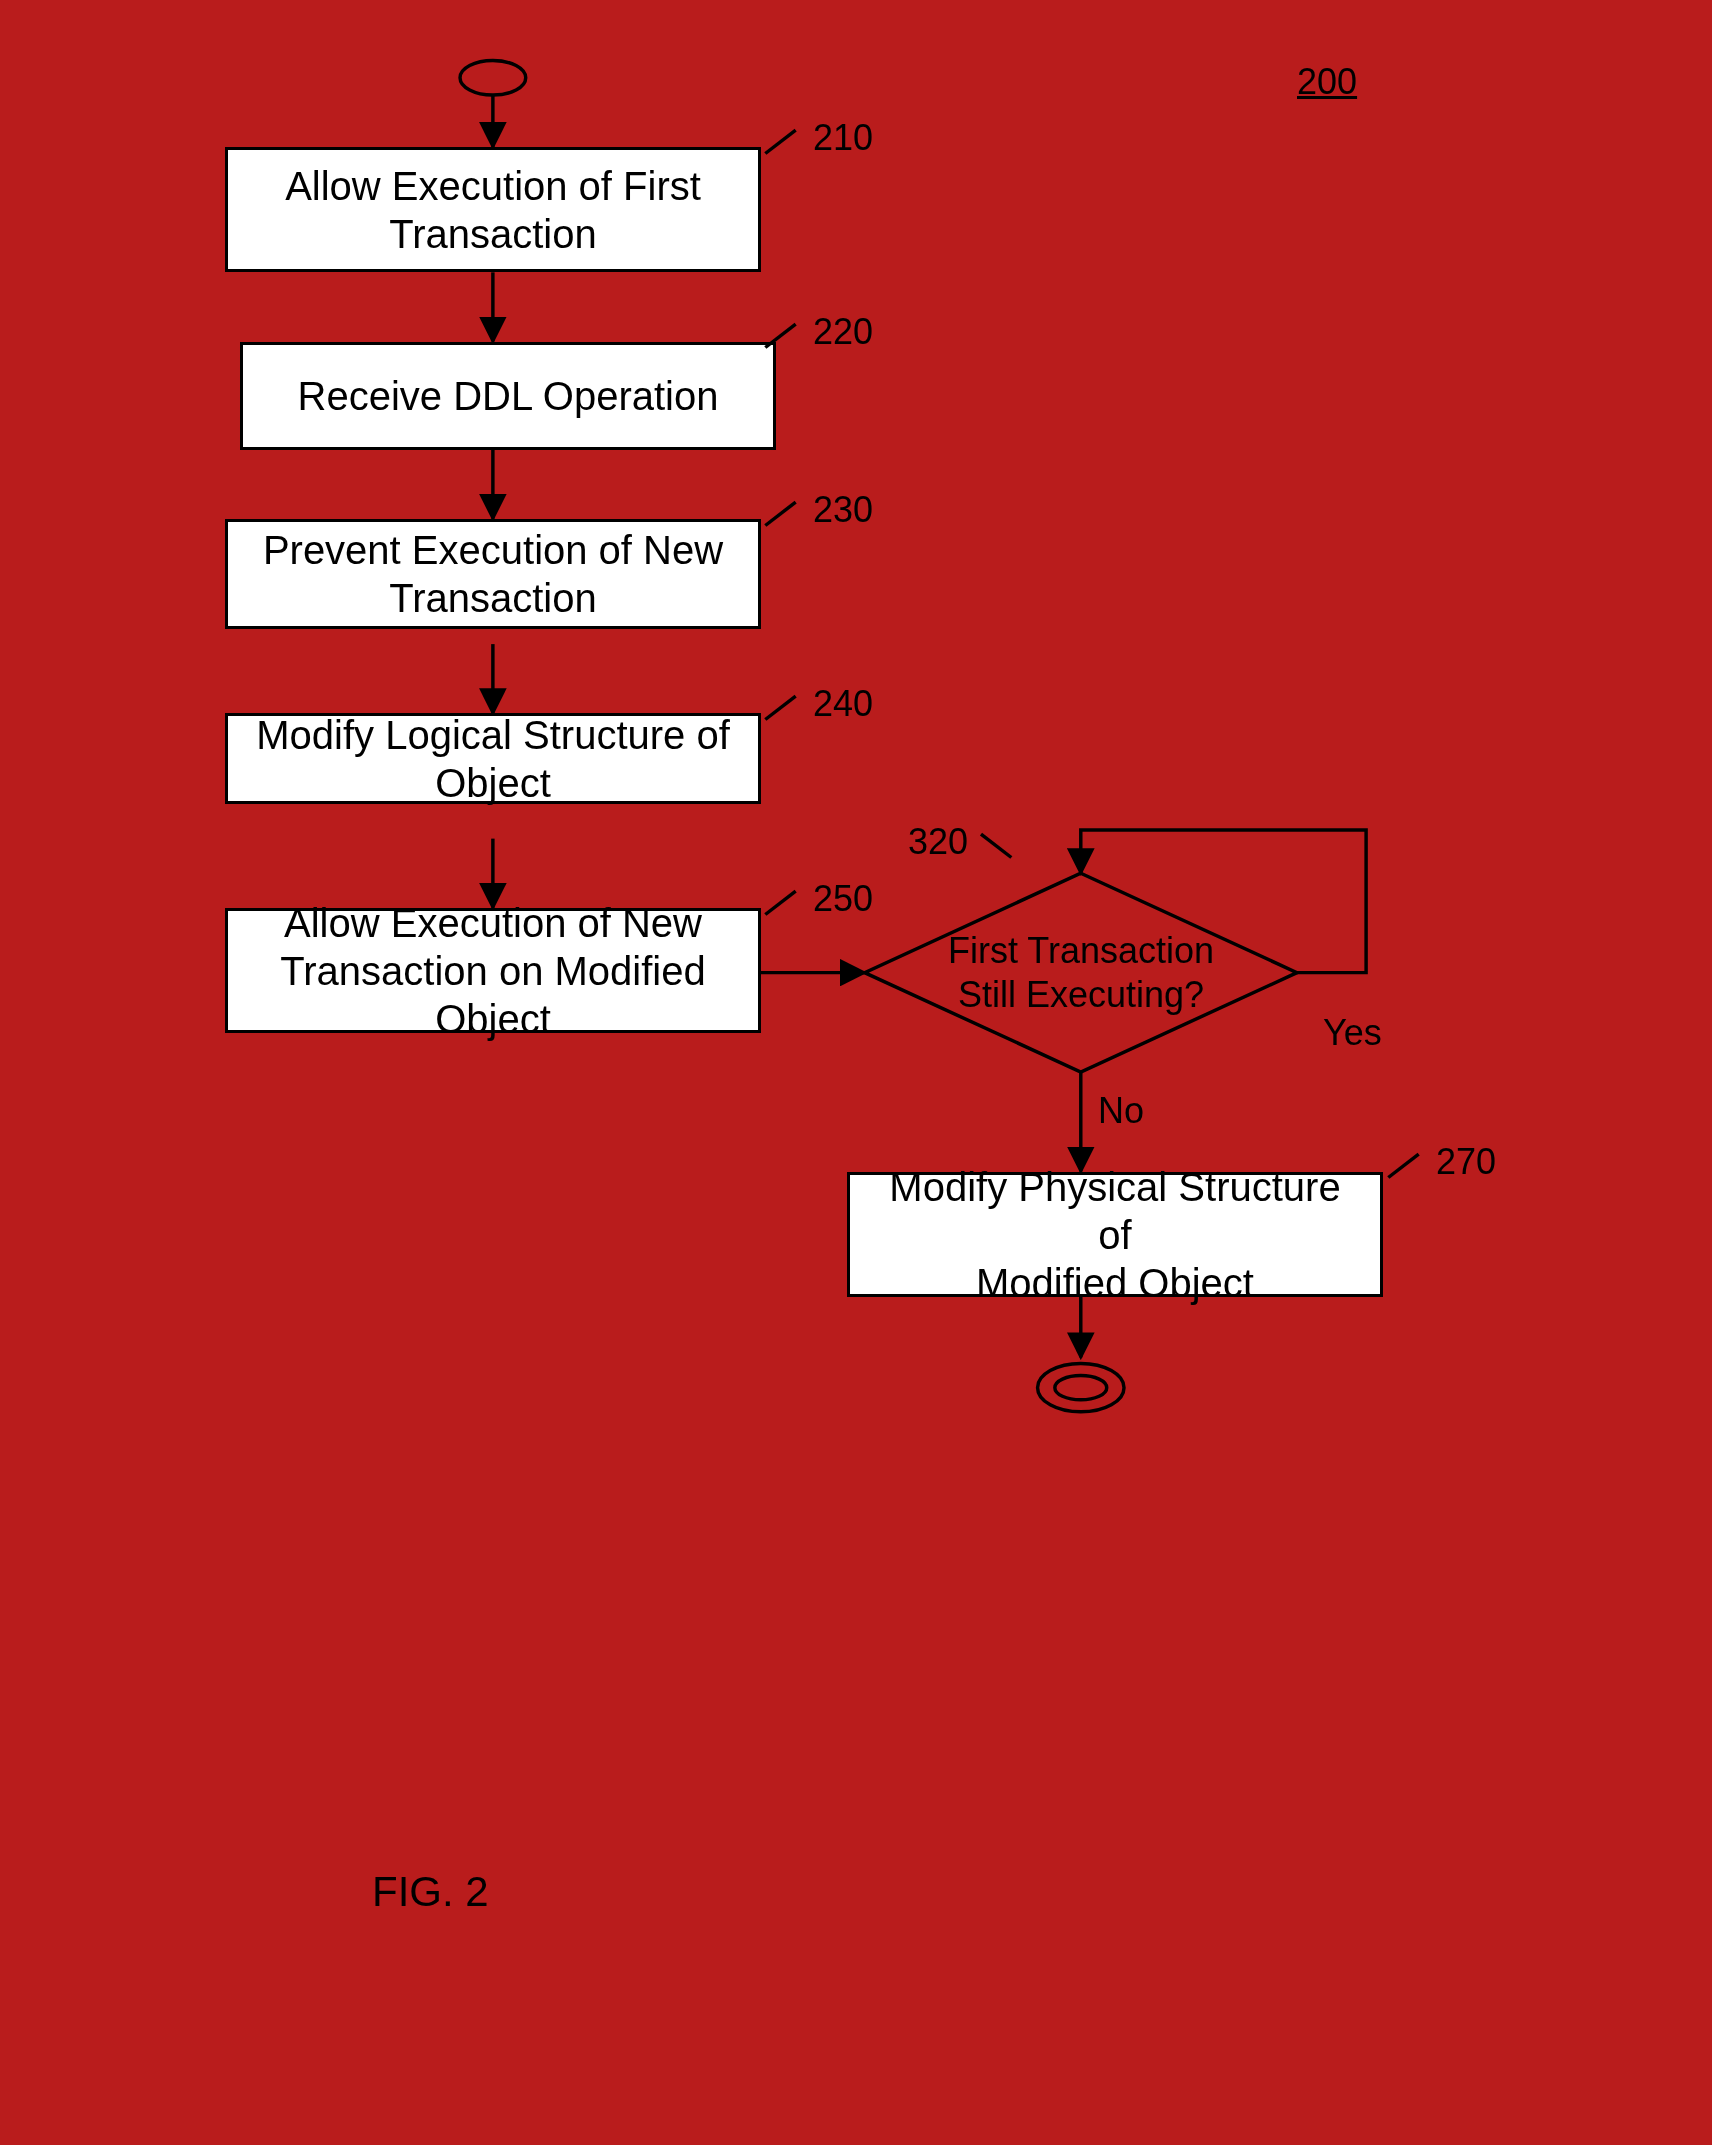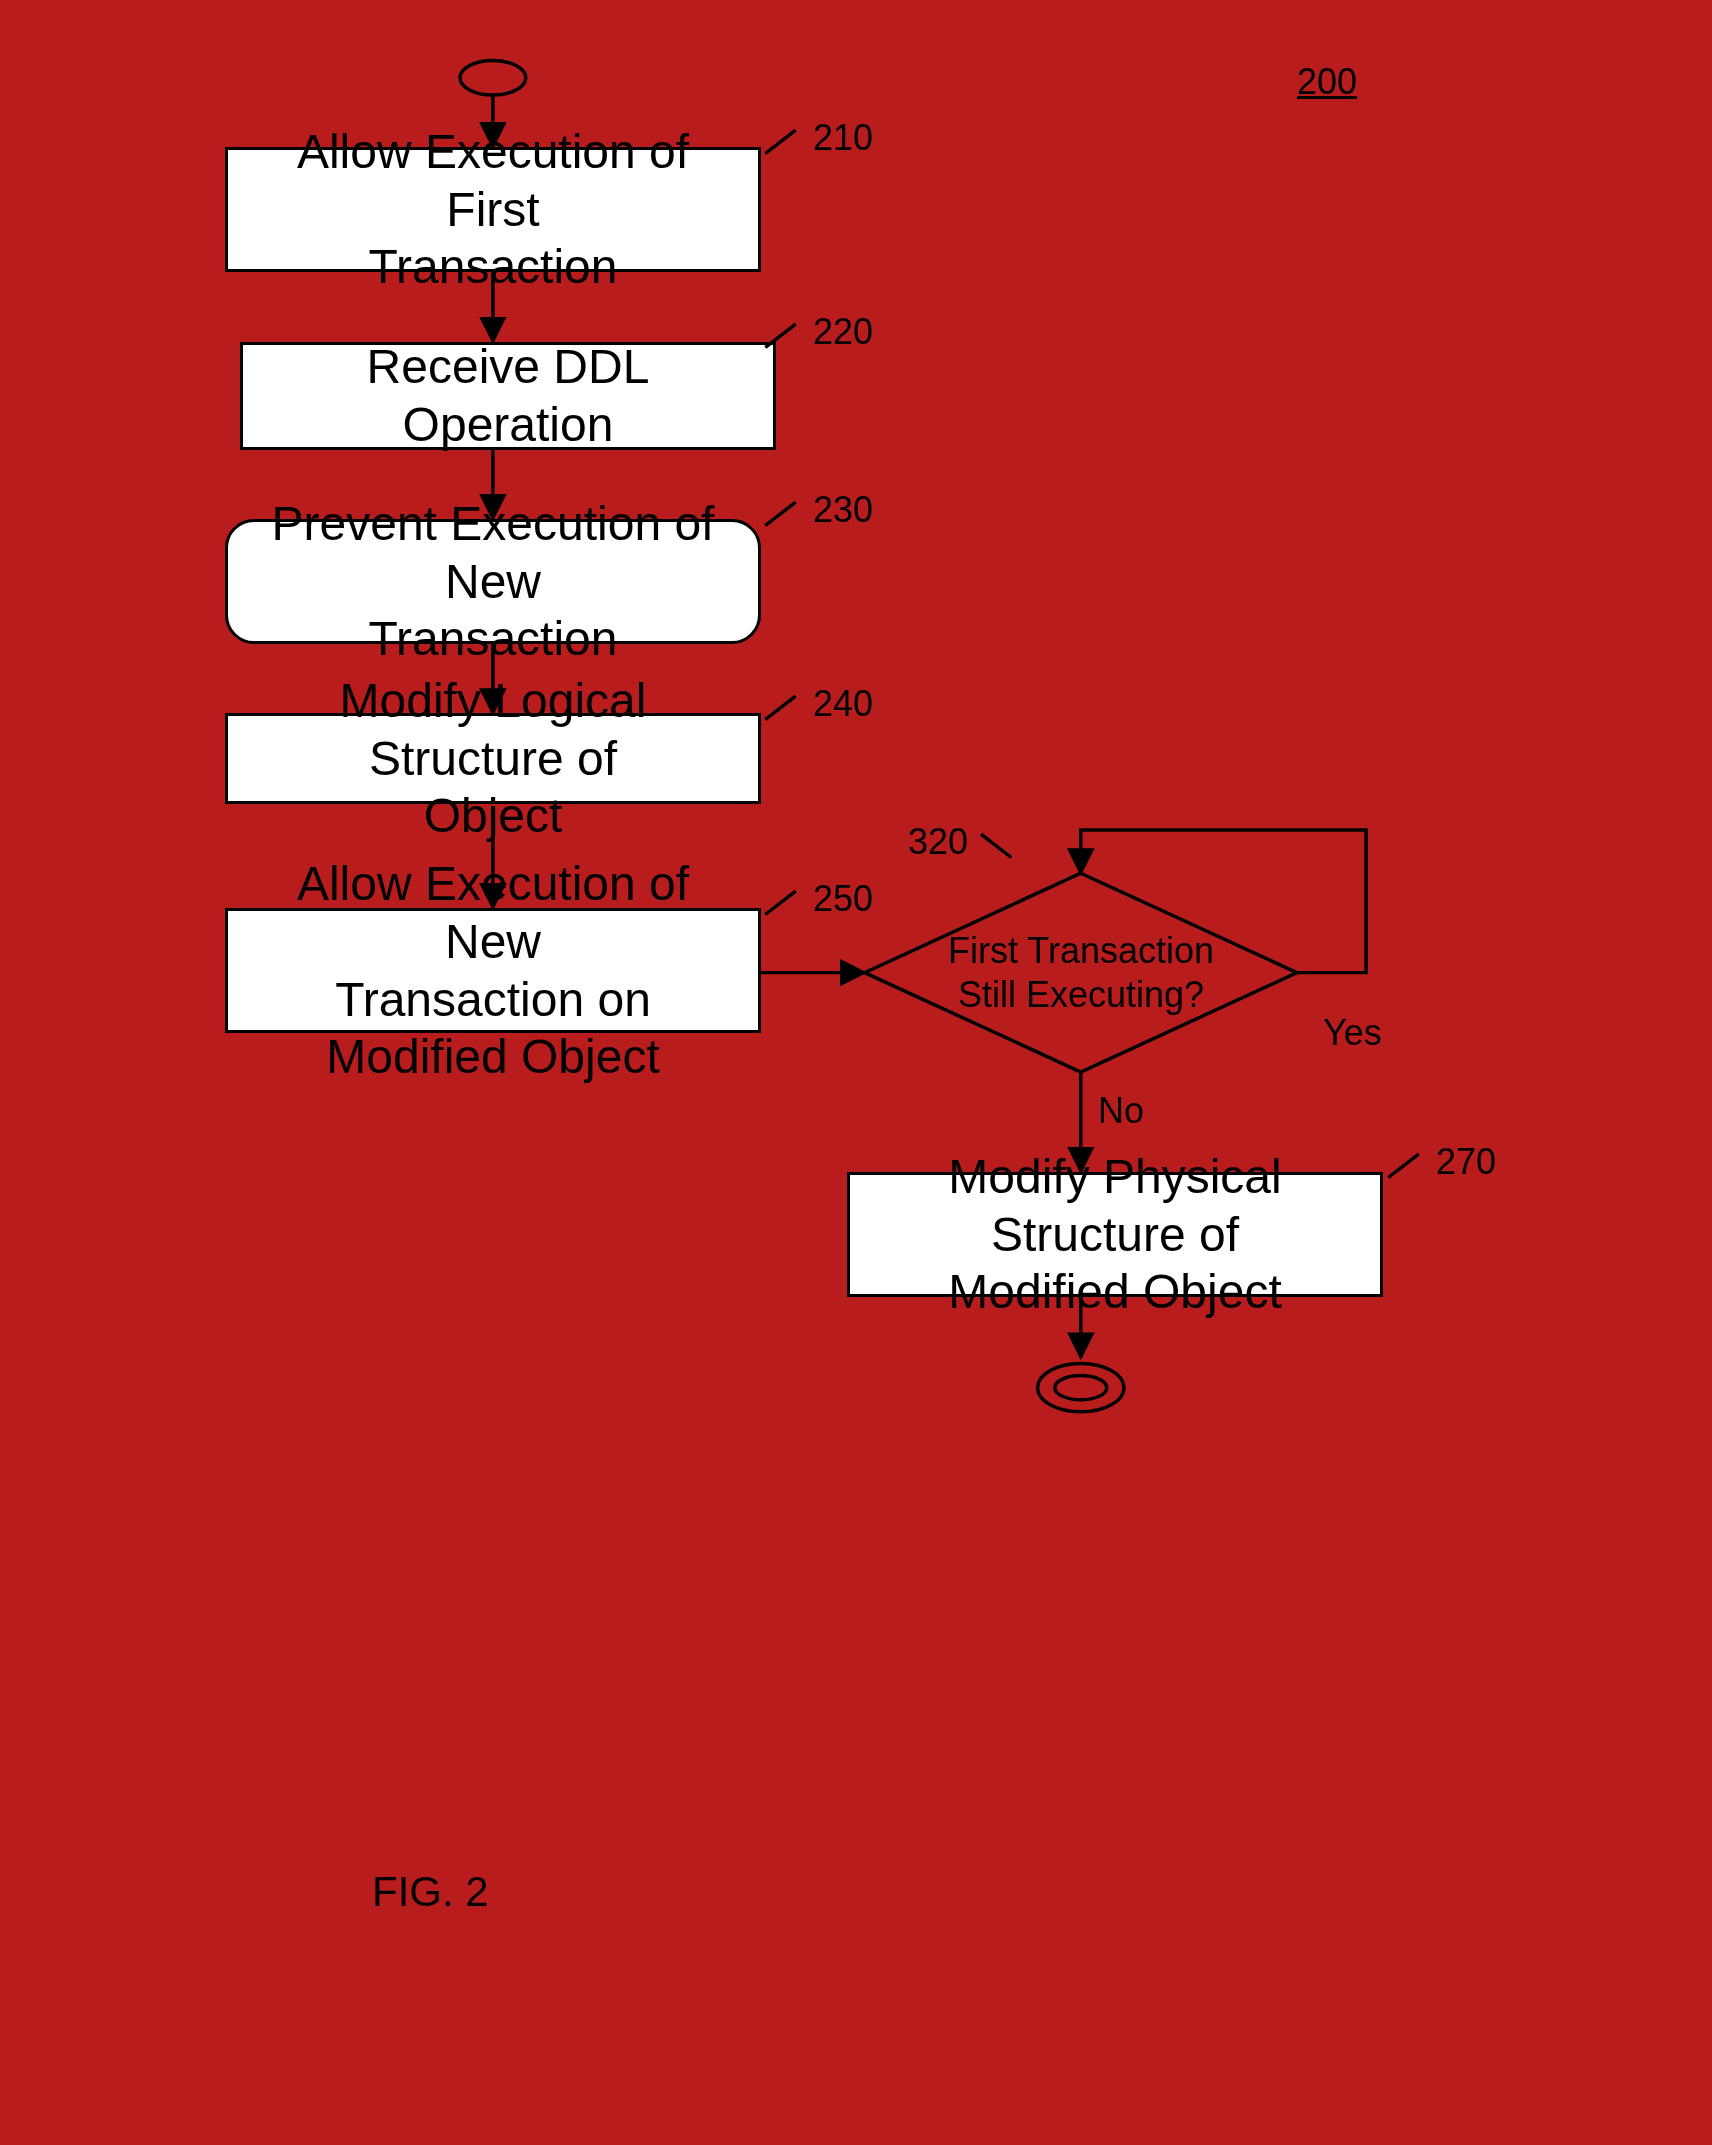--- a/index.html
+++ b/index.html
@@ -15,21 +15,21 @@
     background: #b91c1c;
   }
   .box {
     position: absolute;
     border: 3.5px solid #000;
     background: #fff;
     display: flex;
     align-items: center;
     justify-content: center;
     text-align: center;
-    font-size: 48px;
+    font-size: 40px;
     line-height: 1.2;
     padding: 8.6px 17.3px;
     box-sizing: border-box;
   }
   .label {
     position: absolute;
     font-size: 36px;
   }
   .figref {
     position: absolute;
@@ -77,21 +77,21 @@
 
   <div class="box" style="left:240px; top:342px; width:536px; height:108px;">
     <span>Receive DDL Operation</span>
   </div>
   <div class="label" style="left:761px; top:311px;">
     <svg width="52" height="35" style="vertical-align:middle;" viewBox="0 0 60 40">
         <line x1="5" y1="35" x2="40" y2="8" stroke="#000" stroke-width="4"></line>
       </svg><span>220</span>
   </div>
 
-  <div class="box" style="left:225px; top:519px; width:536px; height:125px;border-radius:29px;">
+  <div class="box" style="left:225px; top:519px; width:536px; height:110px;">
     <span>Prevent Execution of New<br>Transaction</span>
   </div>
   <div class="label" style="left:761px; top:489px;">
     <svg width="52" height="35" style="vertical-align:middle;" viewBox="0 0 60 40">
         <line x1="5" y1="35" x2="40" y2="8" stroke="#000" stroke-width="4"></line>
       </svg><span>230</span>
   </div>
 
   <div class="box" style="left:225px; top:713px; width:536px; height:91px;">
     <span>Modify Logical Structure of<br>Object</span>

